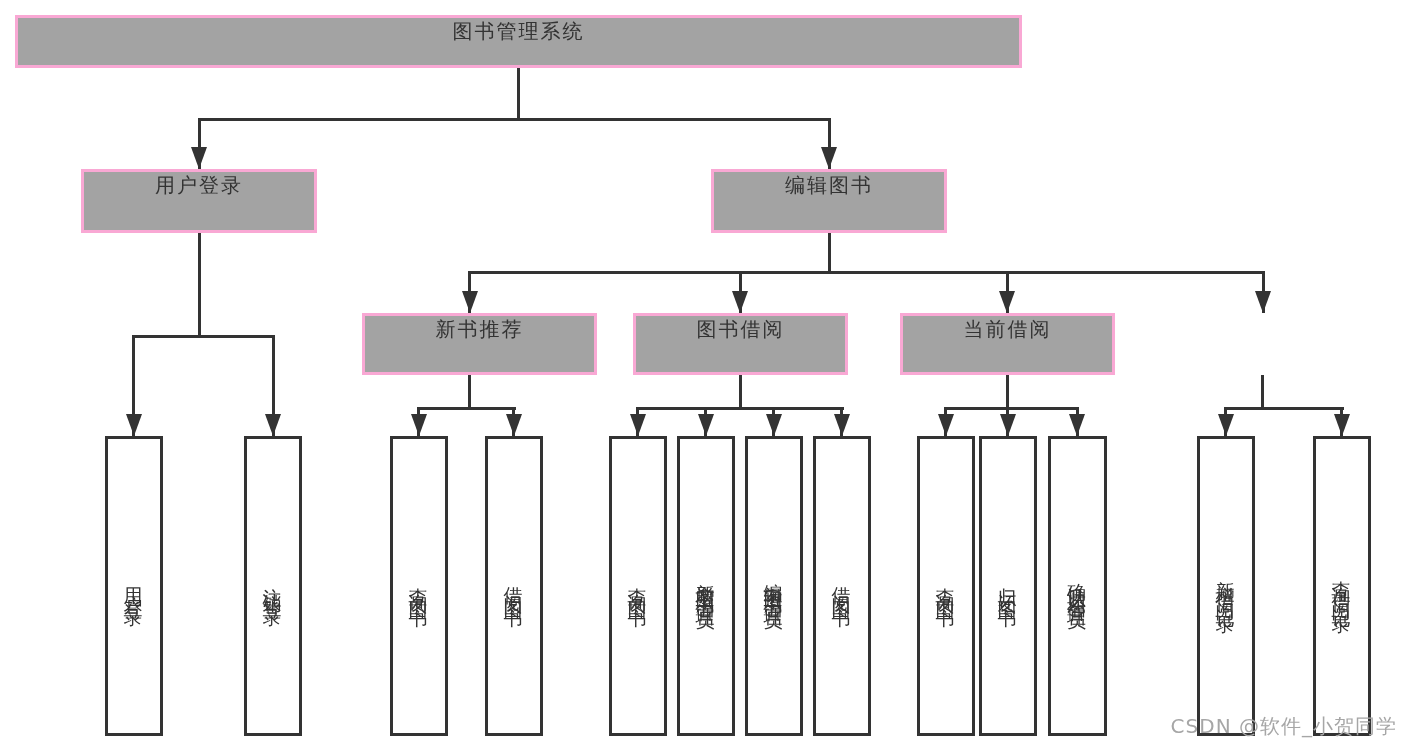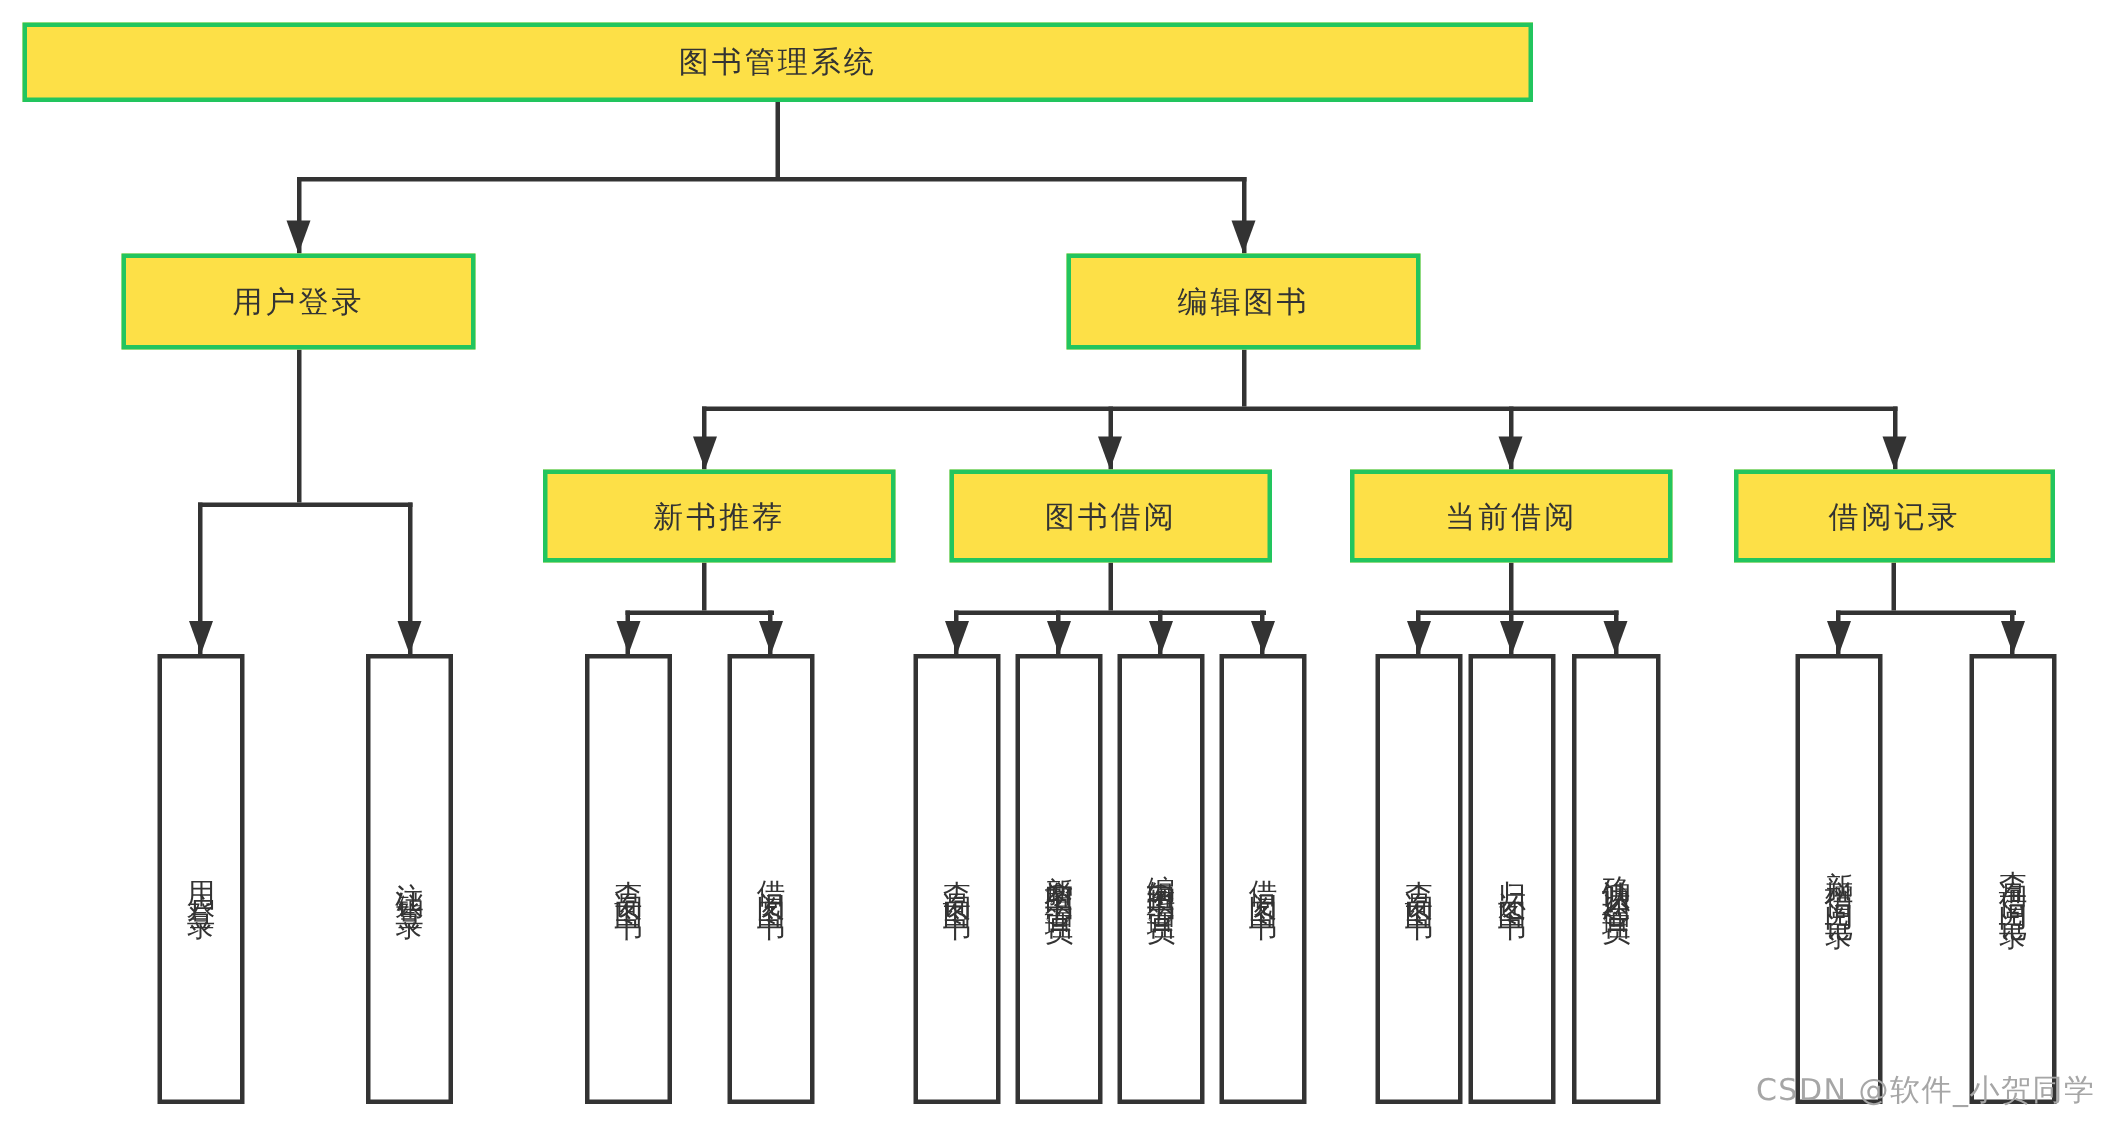--- a/index.html
+++ b/index.html
@@ -11,24 +11,24 @@
   .canvas {
     position: relative;
     width: 1405px;
     height: 747px;
     background: #ffffff;
     overflow: hidden;
   }
   .hbox {
     position: absolute;
     box-sizing: border-box;
-    border: 3px solid #22c55e;
-    background: #fde047;
+    border: 3px solid #f9a8d4;
+    background: #a3a3a3;
     display: flex;
-    align-items: center;
+    align-items: flex-start;
     justify-content: center;
     color: #333333;
     font-size: 20px;
     letter-spacing: 2px;
     z-index: 2;
   }
   .vbox {
     position: absolute;
     box-sizing: border-box;
     top: 436px;
@@ -130,23 +130,20 @@
 
   <div class="hbox" style="left:362px; top:313px; width:235px; height:62px;">
     <span>新书推荐</span>
   </div>
   <div class="hbox" style="left:633px; top:313px; width:215px; height:62px;">
     <span>图书借阅</span>
   </div>
   <div class="hbox" style="left:900px; top:313px; width:215px; height:62px;">
     <span>当前借阅</span>
   </div>
-  <div class="hbox" style="left:1156px; top:313px; width:214px; height:62px;">
-    <span>借阅记录</span>
-  </div>
 
   <div class="line-v" style="left:468px; top:375px; height:32px;"></div>
   <div class="line-h" style="left:417px; top:407px; width:99px;"></div>
   <div class="line-v" style="left:417px; top:407px; height:29px;"></div>
   <div class="arrowhead" style="left:411px; top:414px;"></div>
   <div class="line-v" style="left:512px; top:407px; height:29px;"></div>
   <div class="arrowhead" style="left:506px; top:414px;"></div>
 
   <div class="line-v" style="left:739px; top:375px; height:32px;"></div>
   <div class="line-h" style="left:636px; top:407px; width:208px;"></div>

